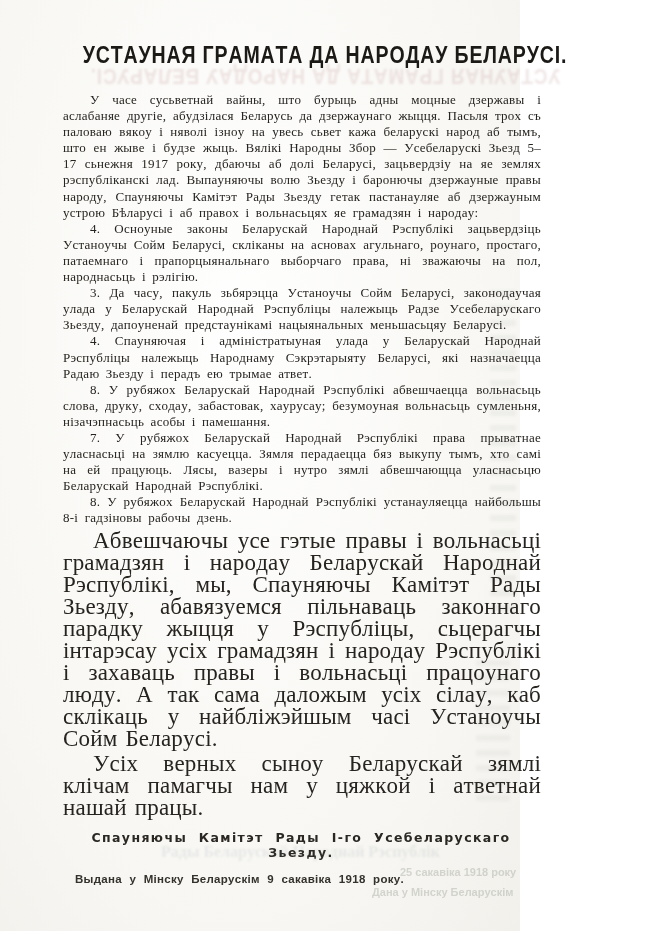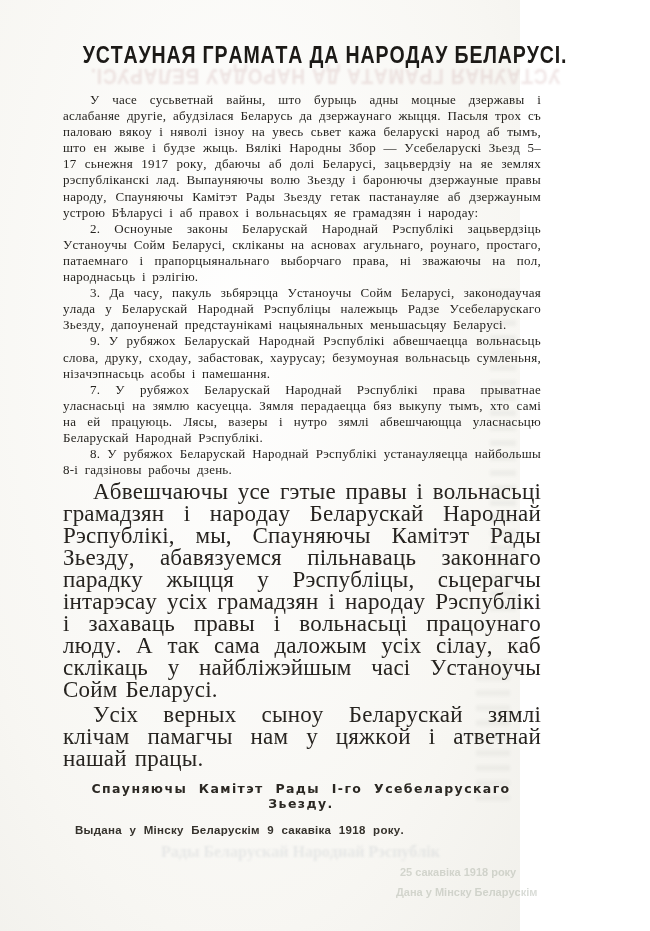--- a/index.html
+++ b/index.html
@@ -128,37 +128,38 @@
   .ghost-note {
     position: absolute;
     font-family: "Liberation Sans", sans-serif;
     font-weight: bold;
     font-size: 11px;
     color: rgba(128,140,124,0.30);
     filter: blur(0.6px);
     white-space: nowrap;
     pointer-events: none;
   }
-  .ghost-note-1 { top: 886px; left: 396px; }
+  .ghost-note-1 { top: 886px; left: 372px; }
   .ghost-note-2 { top: 866px; left: 400px; }
 </style>
 </head>
 <body>
 
 <div class="page">
 
   <div class="ghost-title">УСТАУНАЯ ГРАМАТА ДА НАРОДАУ БЕЛАРУСІ.</div>
 
   <h1 class="title">УСТАУНАЯ ГРАМАТА ДА НАРОДАУ БЕЛАРУСІ.</h1>
 
   <div class="content">
     <p class="body-par">У часе сусьветнай вайны, што бурыць адны моцные дзержавы і аслабаняе другіе, абудзілася Беларусь да дзержаунаго жыцця. Пасьля трох съ паловаю вякоу і няволі ізноу на увесь сьвет кажа беларускі народ аб тымъ, што ен жыве і будзе жыць. Вялікі Народны Збор — Усебеларускі Зьезд 5–17 сьнежня 1917 року, дбаючы аб долі Беларусі, зацьвердзіу на яе землях рэспубліканскі лад. Выпауняючы волю Зьезду і баронючы дзержауные правы народу, Спауняючы Камітэт Рады Зьезду гетак пастанауляе аб дзержауным устрою Бѣларусі і аб правох і вольнасьцях яе грамадзян і народау:</p>
-    <p class="body-par">2. Осноуные законы Беларускай Народнай Рэспублікі зацьвердзіць Устаноучы Сойм Беларусі, скліканы на асновах агульнаго, роунаго, простаго, патаемнаго і прапорцыянальнаго выборчаго права, ні зважаючы на пол, народнасьць і рэлігію.</p>
+    <p class="body-par">4. Осноуные законы Беларускай Народнай Рэспублікі зацьвердзіць Устаноучы Сойм Беларусі, скліканы на асновах агульнаго, роунаго, простаго, патаемнаго і прапорцыянальнаго выборчаго права, ні зважаючы на пол, народнасьць і рэлігію.</p>
     <p class="body-par">3. Да часу, пакуль зьбярэцца Устаноучы Сойм Беларусі, законодаучая улада у Беларускай Народнай Рэспубліцы належыць Радзе Усебеларускаго Зьезду, дапоуненай предстаунікамі нацыянальных меньшасьцяу Беларусі.</p>
-    <p class="body-par">9. У рубяжох Беларускай Народнай Рэспублікі абвешчаецца вольнасьць слова, друку, сходау, забастовак, хаурусау; безумоуная вольнасьць сумленьня, нізачэпнасьць асобы і памешання.</p>
+    <p class="body-par">4. Спауняючая і адміністратыуная улада у Беларускай Народнай Рэспубліцы належыць Народнаму Сэкрэтарыяту Беларусі, які назначаецца Радаю Зьезду і перадъ ею трымае атвет.</p>
+    <p class="body-par">8. У рубяжох Беларускай Народнай Рэспублікі абвешчаецца вольнасьць слова, друку, сходау, забастовак, хаурусау; безумоуная вольнасьць сумленьня, нізачэпнасьць асобы і памешання.</p>
     <p class="body-par">7. У рубяжох Беларускай Народнай Рэспублікі права прыватнае уласнасьці на зямлю касуецца. Зямля перадаецца бяз выкупу тымъ, хто самі на ей працуюць. Лясы, вазеры і нутро зямлі абвешчающца уласнасьцю Беларускай Народнай Рэспублікі.</p>
     <p class="body-par">8. У рубяжох Беларускай Народнай Рэспублікі устанауляецца найбольшы 8-і гадзіновы рабочы дзень.</p>
 
     <p class="closing-par">Абвешчаючы усе гэтые правы і вольнасьці грамадзян і народау Беларускай Народнай Рэспублікі, мы, Спауняючы Камітэт Рады Зьезду, абавязуемся пільнаваць законнаго парадку жыцця у Рэспубліцы, сьцерагчы інтарэсау усіх грамадзян і народау Рэспублікі і захаваць правы і вольнасьці працоунаго люду. А так сама даложым усіх сілау, каб склікаць у найбліжэйшым часі Устаноучы Сойм Беларусі.</p>
     <p class="closing-par">Усіх верных сыноу Беларускай зямлі клічам памагчы нам у цяжкой і атветнай нашай працы.</p>
 
     <div class="signature">Спауняючы Камітэт Рады І-го Усебеларускаго Зьезду.</div>
 
     <div class="imprint">Выдана у Мінску Беларускім 9 сакавіка 1918 року.</div>
 

